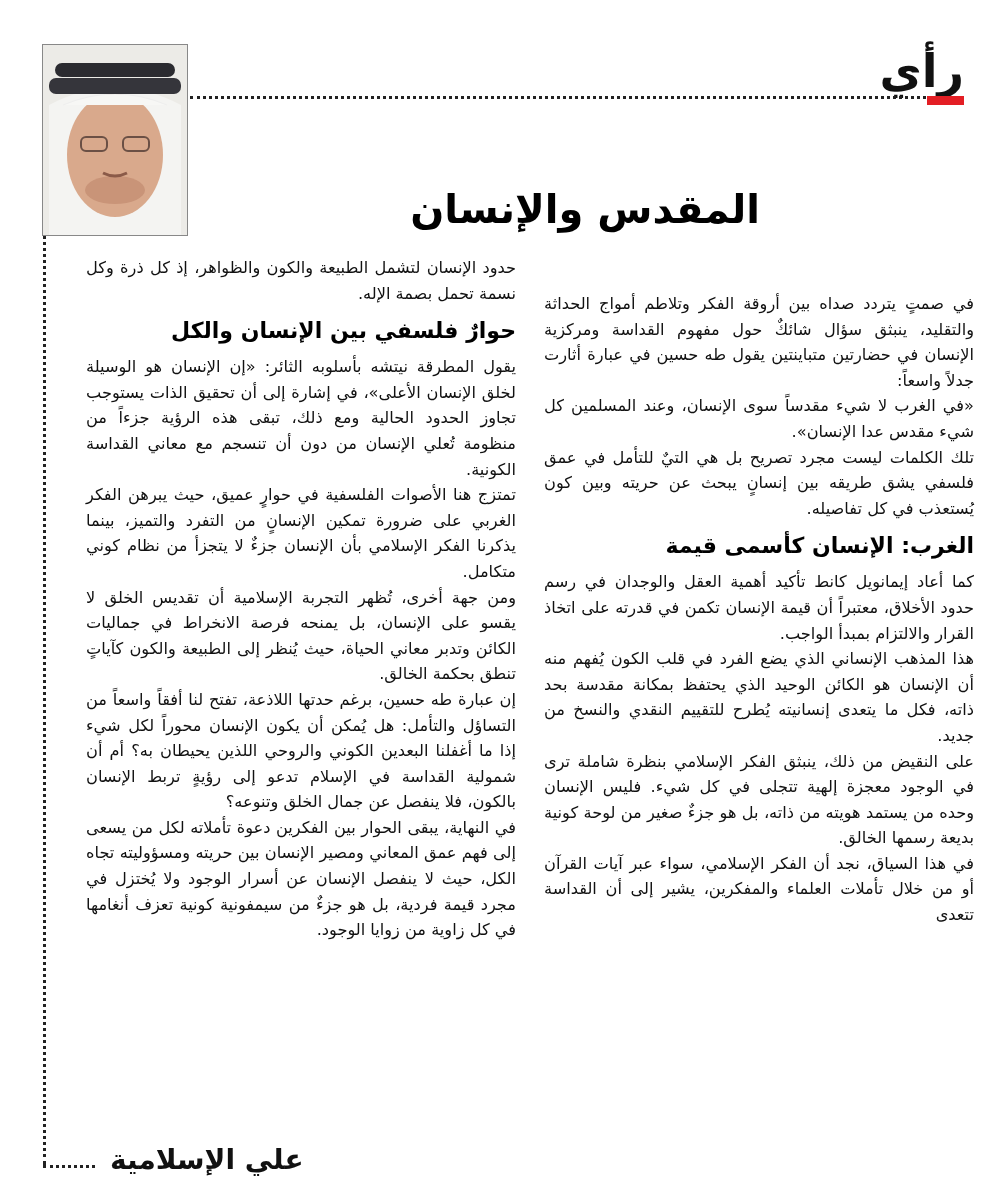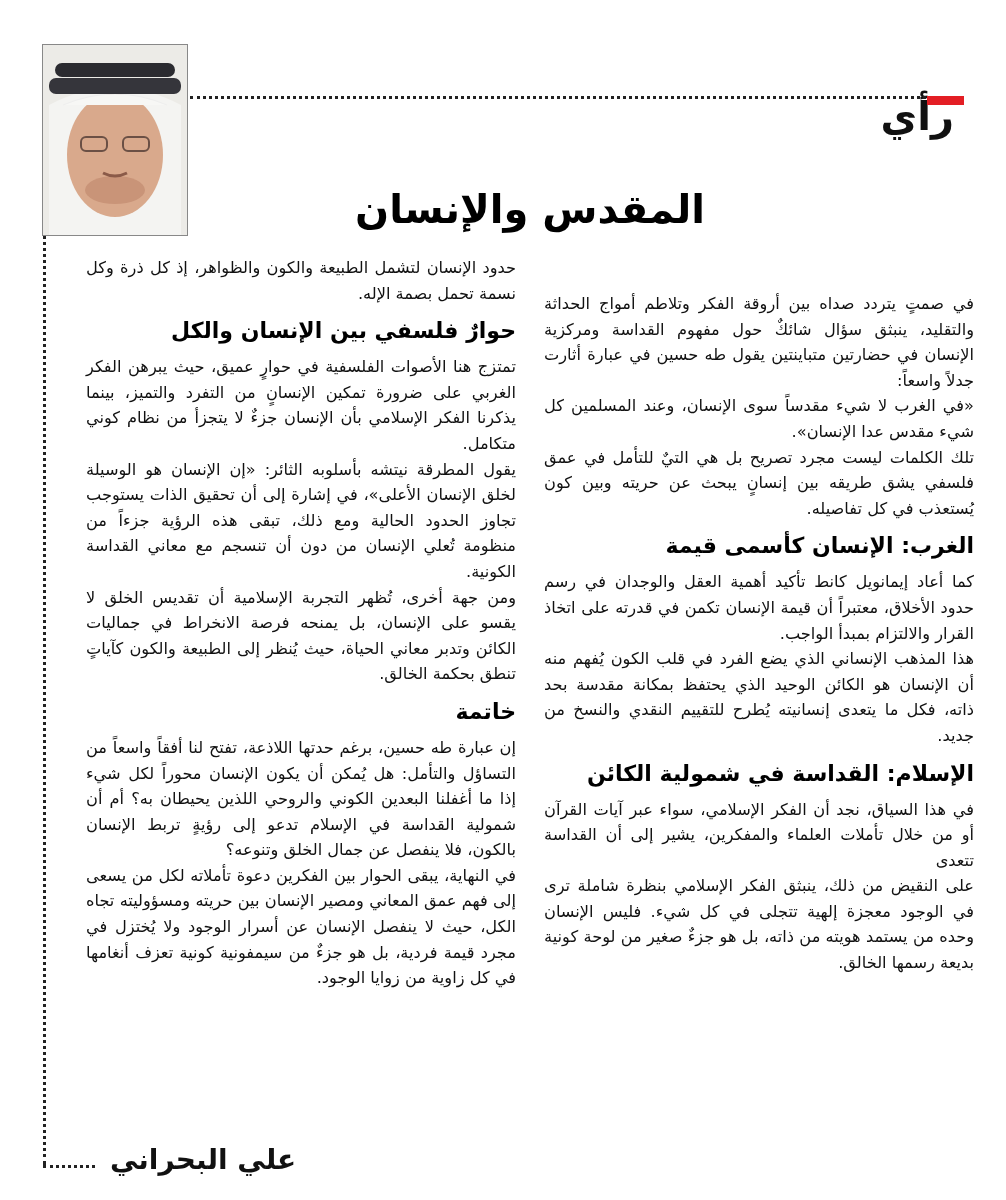--- a/index.html
+++ b/index.html
@@ -1,26 +1,26 @@
 <!DOCTYPE html>
 <html><head>
 <meta charset="utf-8">
 <style>
   html, body { margin: 0; padding: 0; background: #ffffff; }
   body { width: 1006px; height: 1200px; position: relative; overflow: hidden;
          font-family: "DejaVu Sans", sans-serif; color: #111; }
-  .section-label { position: absolute; right: 52px; top: 48px; font-size: 40px; font-weight: bold;
-         font-family: "DejaVu Sans", sans-serif; color: #111; line-height: 1; direction: rtl; margin-top: 48px; }
+  .section-label { position: absolute; right: 42px; top: 48px; font-size: 46px; font-weight: bold;
+         font-family: "DejaVu Sans", sans-serif; color: #111; line-height: 1; direction: rtl; }
   .red-bar { position: absolute; right: 42px; top: 96px; width: 37px; height: 9px; background: #e31e24; }
   .dotted-top { position: absolute; left: 190px; right: 80px; top: 96px; border-top: 3px dotted #222; }
   .dotted-left { position: absolute; left: 43px; top: 235px; height: 930px; border-left: 3px dotted #222; }
   .dotted-bottom { position: absolute; left: 43px; top: 1165px; width: 52px; border-top: 3px dotted #222; }
   .photo { position: absolute; left: 42px; top: 44px; width: 144px; height: 190px;
            border: 1px solid #888; overflow: hidden; background: #ecebe7; }
-  .headline { position: absolute; left: 300px; width: 460px; top: 158px; text-align: center;
+  .headline { position: absolute; left: 300px; width: 460px; top: 158px; text-align: right;
               font-size: 40px; font-weight: bold; direction: rtl; line-height: 1.2; color: #000;
               font-family: "DejaVu Sans", sans-serif; }
   .column { position: absolute; top: 255px; width: 430px; direction: rtl; text-align: justify;
             font-size: 16.2px; line-height: 25.6px; color: #111; }
   .col-right { right: 32px; margin-top: 36px; }
   .col-left { left: 86px; }
   .column p { margin: 0; }
   .column h2 { margin: 10px 0 8px; text-align: right; font-size: 22px; font-weight: bold;
                line-height: 30px; color: #000; }
   .byline { position: absolute; left: 110px; top: 1146px; font-size: 28px; font-weight: bold;
@@ -52,29 +52,27 @@
 
 <h1 class="headline">المقدس والإنسان</h1>
 
 <div class="column col-right">
   <p>في صمتٍ يتردد صداه بين أروقة الفكر وتلاطم أمواج الحداثة والتقليد، ينبثق سؤال شائكٌ حول مفهوم القداسة ومركزية الإنسان في حضارتين متباينتين يقول طه حسين في عبارة أثارت جدلاً واسعاً:</p>
   <p>«في الغرب لا شيء مقدساً سوى الإنسان، وعند المسلمين كل شيء مقدس عدا الإنسان».</p>
   <p>تلك الكلمات ليست مجرد تصريح بل هي التيٌ للتأمل في عمق فلسفي يشق طريقه بين إنسانٍ يبحث عن حريته وبين كون يُستعذب في كل تفاصيله.</p>
   <h2>الغرب: الإنسان كأسمى قيمة</h2>
   <p>كما أعاد إيمانويل كانط تأكيد أهمية العقل والوجدان في رسم حدود الأخلاق، معتبراً أن قيمة الإنسان تكمن في قدرته على اتخاذ القرار والالتزام بمبدأ الواجب.</p>
   <p>هذا المذهب الإنساني الذي يضع الفرد في قلب الكون يُفهم منه أن الإنسان هو الكائن الوحيد الذي يحتفظ بمكانة مقدسة بحد ذاته، فكل ما يتعدى إنسانيته يُطرح للتقييم النقدي والنسخ من جديد.</p>
-  <h2>الإسلام: القداسة في شمولية الكائن</h2>
+  <p>على النقيض من ذلك، ينبثق الفكر الإسلامي بنظرة شاملة ترى في الوجود معجزة إلهية تتجلى في كل شيء. فليس الإنسان وحده من يستمد هويته من ذاته، بل هو جزءٌ صغير من لوحة كونية بديعة رسمها الخالق.</p>
   <p>في هذا السياق، نجد أن الفكر الإسلامي، سواء عبر آيات القرآن أو من خلال تأملات العلماء والمفكرين، يشير إلى أن القداسة تتعدى</p>
-  <p>على النقيض من ذلك، ينبثق الفكر الإسلامي بنظرة شاملة ترى في الوجود معجزة إلهية تتجلى في كل شيء. فليس الإنسان وحده من يستمد هويته من ذاته، بل هو جزءٌ صغير من لوحة كونية بديعة رسمها الخالق.</p>
 </div>
 
 <div class="column col-left">
   <p>حدود الإنسان لتشمل الطبيعة والكون والظواهر، إذ كل ذرة وكل نسمة تحمل بصمة الإله.</p>
   <h2>حوارٌ فلسفي بين الإنسان والكل</h2>
+  <p>يقول المطرقة نيتشه بأسلوبه الثائر: «إن الإنسان هو الوسيلة لخلق الإنسان الأعلى»، في إشارة إلى أن تحقيق الذات يستوجب تجاوز الحدود الحالية ومع ذلك، تبقى هذه الرؤية جزءاً من منظومة تُعلي الإنسان من دون أن تنسجم مع معاني القداسة الكونية.</p>
   <p>تمتزج هنا الأصوات الفلسفية في حوارٍ عميق، حيث يبرهن الفكر الغربي على ضرورة تمكين الإنسانٍ من التفرد والتميز، بينما يذكرنا الفكر الإسلامي بأن الإنسان جزءٌ لا يتجزأ من نظام كوني متكامل.</p>
-  <p>يقول المطرقة نيتشه بأسلوبه الثائر: «إن الإنسان هو الوسيلة لخلق الإنسان الأعلى»، في إشارة إلى أن تحقيق الذات يستوجب تجاوز الحدود الحالية ومع ذلك، تبقى هذه الرؤية جزءاً من منظومة تُعلي الإنسان من دون أن تنسجم مع معاني القداسة الكونية.</p>
   <p>ومن جهة أخرى، تُظهر التجربة الإسلامية أن تقديس الخلق لا يقسو على الإنسان، بل يمنحه فرصة الانخراط في جماليات الكائن وتدبر معاني الحياة، حيث يُنظر إلى الطبيعة والكون كآياتٍ تنطق بحكمة الخالق.</p>
-  <h2>خاتمة</h2>
   <p>إن عبارة طه حسين، برغم حدتها اللاذعة، تفتح لنا أفقاً واسعاً من التساؤل والتأمل: هل يُمكن أن يكون الإنسان محوراً لكل شيء إذا ما أغفلنا البعدين الكوني والروحي اللذين يحيطان به؟ أم أن شمولية القداسة في الإسلام تدعو إلى رؤيةٍ تربط الإنسان بالكون، فلا ينفصل عن جمال الخلق وتنوعه؟</p>
   <p>في النهاية، يبقى الحوار بين الفكرين دعوة تأملاته لكل من يسعى إلى فهم عمق المعاني ومصير الإنسان بين حريته ومسؤوليته تجاه الكل، حيث لا ينفصل الإنسان عن أسرار الوجود ولا يُختزل في مجرد قيمة فردية، بل هو جزءٌ من سيمفونية كونية تعزف أنغامها في كل زاوية من زوايا الوجود.</p>
 </div>
 
-<div class="byline">علي البحراني</div>
+<div class="byline">علي الإسلامية</div>
 
 </body></html>

